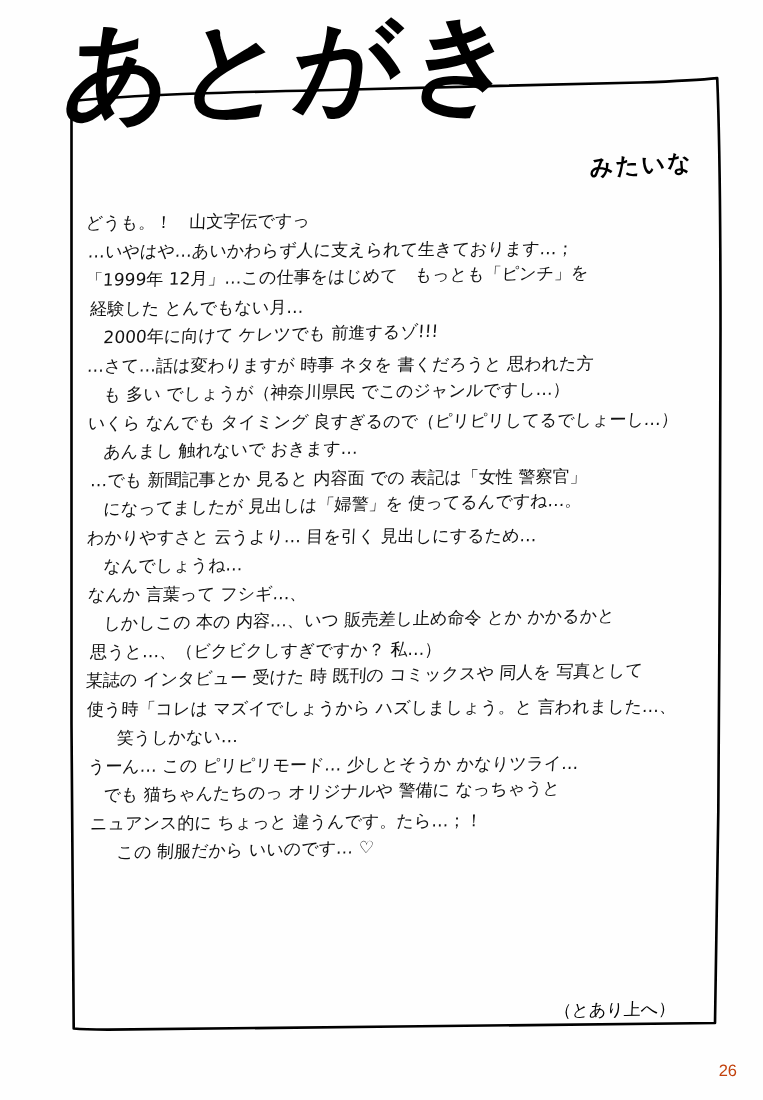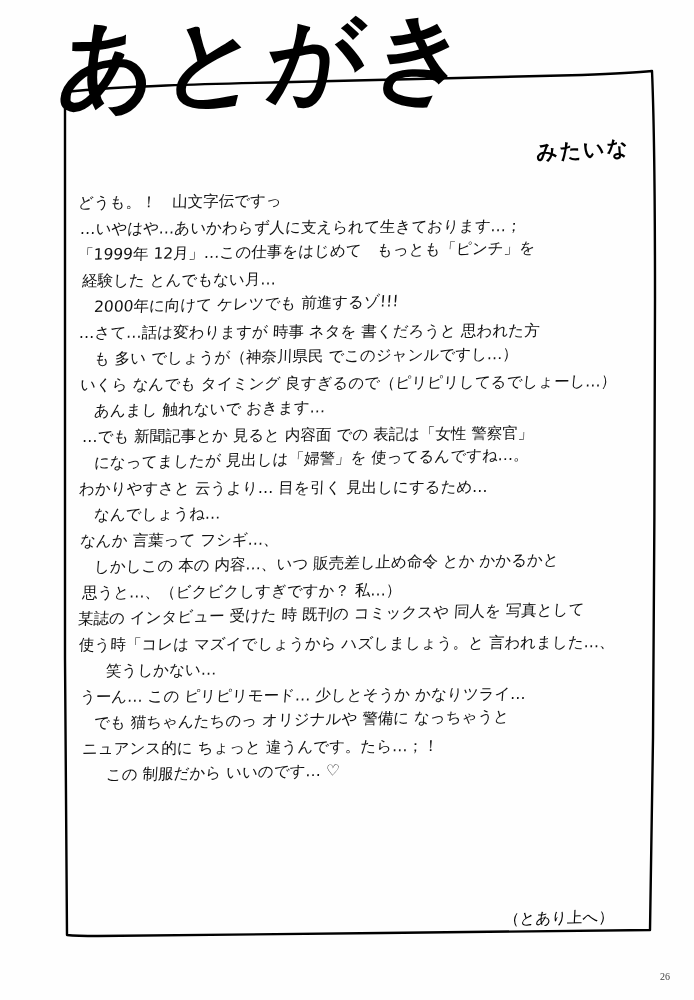--- a/index.html
+++ b/index.html
@@ -95,23 +95,23 @@
     font-size: 15.5px;
     transform: rotate(-1deg) skewX(-4deg);
     white-space: nowrap;
   }
 
   
   .page-number {
     position: absolute;
     right: 24px;
     bottom: 18px;
-    font-family: Liberation Serif, serif;
-    font-size: 10px;
-    color: #404040;
+    font-family: Liberation Sans, sans-serif;
+    font-size: 15px;
+    color: #c2410c;
   }
 </style>
 </head>
 <body>
 
 <div id="page">
 
   <div class="frame">
     <svg width="596" height="880" viewBox="0 0 596 880" xmlns="http://www.w3.org/2000/svg">
       <path d="M3,34 C60,28 140,26 230,24 C330,22 430,20 520,17 C548,16 572,15 590,13

